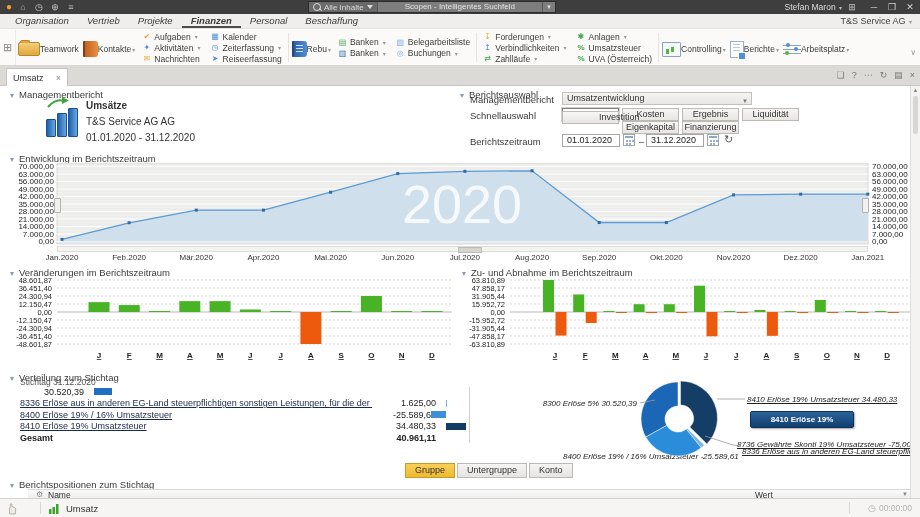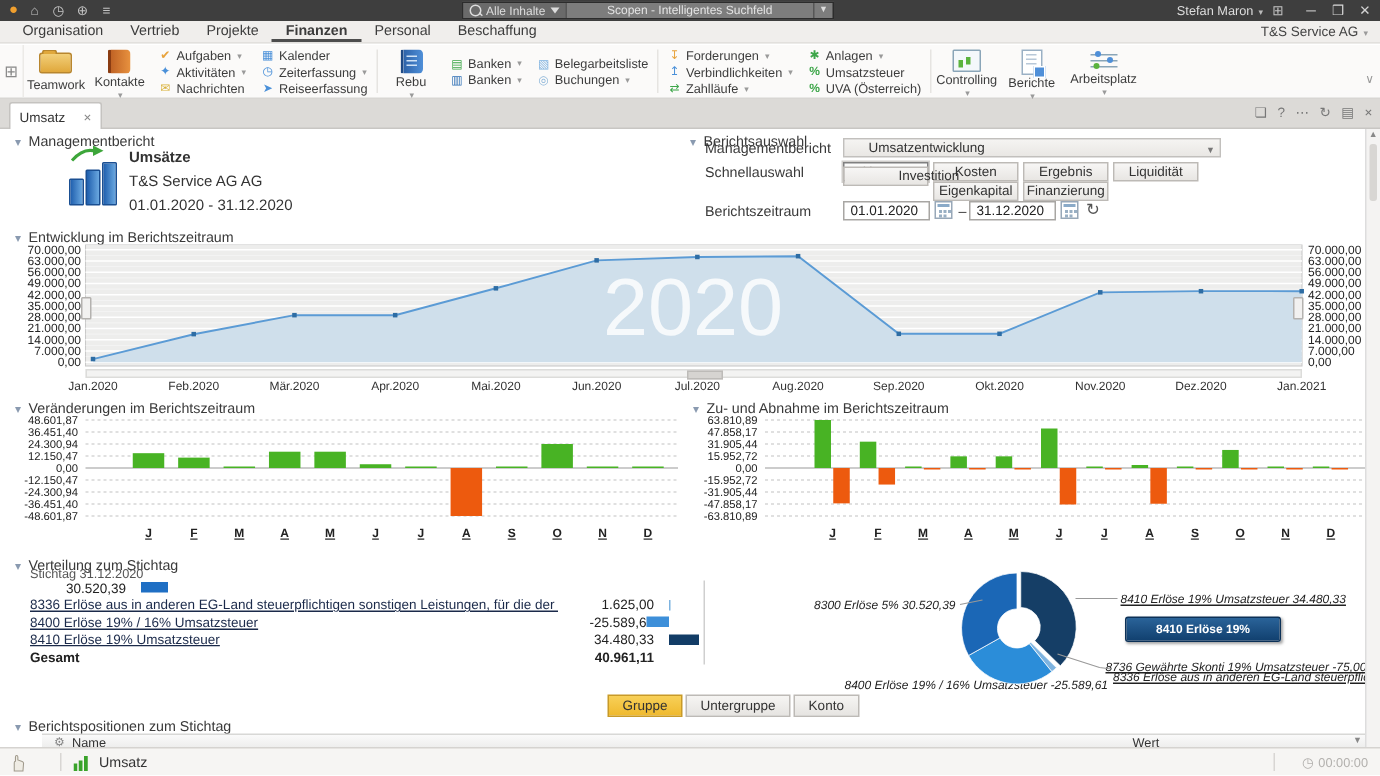--- a/index.html
+++ b/index.html
@@ -11,27 +11,27 @@
   .search{position:absolute;left:308px;top:1px;width:248px;height:12px;background:#7d7d7d;border:1px solid #2c2c2c;display:flex;color:#ddd;font-size:8px;box-sizing:border-box;}
   .search-scope{background:#6a6a6a;padding:0 4px;display:flex;gap:3px;align-items:center;border-right:1px solid #575757;white-space:nowrap;}
   .mag{width:6px;height:6px;border:1px solid #ddd;border-radius:50%;position:relative;display:inline-block;}
   .mag:after{content:"";position:absolute;left:5px;top:5px;width:3px;height:1px;background:#ddd;transform:rotate(45deg);}
   .funnel{width:0;height:0;border-left:3px solid transparent;border-right:3px solid transparent;border-top:4px solid #ddd;display:inline-block;}
   .search-main{flex:1;text-align:center;line-height:10px;color:#e4e4e4;overflow:hidden;white-space:nowrap;}
   .search-dd{width:12px;border-left:1px solid #575757;text-align:center;line-height:10px;color:#ddd;font-size:6px;}
   .user{position:absolute;right:78px;top:0;height:14px;line-height:14px;color:#ddd;font-size:8.5px;}
   
   .menubar{position:absolute;top:14px;left:0;width:920px;height:15px;background:#f0eeec;border-bottom:1px solid #e2e0dd;display:flex;padding-left:6px;box-sizing:border-box;}
-  .menu-item{padding:0 9px;line-height:14px;font-size:9.5px;color:#3c3c3c;}
+  .menu-item{padding:0 9px;line-height:14px;font-size:9.5px;color:#3c3c3c;font-style:italic;}
   .menu-item.active{font-weight:bold;border-bottom:2px solid #4d4d4d;}
   .company{position:absolute;right:8px;top:16px;font-size:9px;color:#444;}
   
   .ribbon{position:absolute;top:30px;left:0;width:920px;height:36px;background:#fbfaf9;border-bottom:1px solid #d8d6d3;display:flex;align-items:stretch;box-sizing:border-box;}
   .rgrid{width:15px;display:flex;align-items:center;justify-content:center;color:#8a8a8a;font-size:11px;border-right:1px solid #eceae7;}
-  .rbig{min-width:38px;display:flex;flex-direction:column;align-items:center;padding:3px 2px 0 2px;font-size:8.5px;color:#3c3c3c;}
+  .rbig{min-width:38px;display:flex;flex-direction:row;align-items:center;padding:3px 2px 0 2px;font-size:8.5px;color:#3c3c3c;}
   .rbig .ic{height:18px;display:flex;align-items:center;}
   .rcol{display:flex;flex-direction:column;justify-content:center;gap:1px;padding:0 5px;}
   .ritem{display:flex;align-items:center;gap:3px;font-size:8.5px;color:#3c3c3c;height:10px;white-space:nowrap;}
   .gi{width:9px;text-align:center;font-size:8px;}
   .rsep{width:1px;background:#e6e4e1;margin:3px 1px;}
   .dd{color:#9a9a9a;font-size:6px;margin-left:1px;}
   .folder-ic{width:20px;height:12px;background:linear-gradient(#f2cf79,#e0a83c);border:1px solid #b8862e;border-radius:2px;position:relative;}
   .folder-ic:before{content:"";position:absolute;top:-3px;left:1px;width:8px;height:2px;background:#e0a83c;border:1px solid #b8862e;border-bottom:none;border-radius:2px 2px 0 0;}
   .book-ic{width:13px;height:16px;background:linear-gradient(90deg,#c06325,#e8923f);border-left:2px solid #8a3c12;border-radius:1px 3px 3px 1px;}
   .rebu-ic{width:13px;height:16px;background:linear-gradient(90deg,#2d62a8,#4f8fd8);border-left:2px solid #1f4a85;border-radius:1px 3px 3px 1px;position:relative;}
@@ -50,21 +50,21 @@
   .tab{position:absolute;left:6px;top:2px;width:62px;height:18px;background:#fff;border:1px solid #c5c3c0;border-bottom:none;border-radius:2px 2px 0 0;font-size:9px;display:flex;align-items:center;justify-content:space-between;padding:0 6px;box-sizing:border-box;color:#333;}
   .tab .x{color:#888;font-size:9px;}
   .tabrow-icons{position:absolute;right:5px;top:4px;display:flex;gap:7px;color:#777;font-size:9px;}
   
   .sec-head{position:absolute;font-size:9.5px;color:#3a3a3a;white-space:nowrap;}
   .sec-head:before{content:"▾";color:#8a9ab0;margin-right:5px;font-size:8px;}
   .mb-ic{position:absolute;left:44px;top:101px;width:36px;height:36px;}
   .mb-bar{position:absolute;bottom:0;width:8px;background:linear-gradient(90deg,#1f5fae,#6aa8e0);border:1px solid #1a4f92;border-radius:1px;}
   .mb-text{position:absolute;left:86px;font-size:10px;color:#333;white-space:nowrap;}
   .ba-label{position:absolute;font-size:9.5px;color:#3a3a3a;white-space:nowrap;}
-  .dropdown{position:absolute;left:562px;top:92px;width:252px;height:13px;background:linear-gradient(#f5f4f2,#e9e7e4);border:1px solid #c2c0bd;box-sizing:border-box;font-size:9px;line-height:11px;padding:0 16px;color:#333;}
+  .dropdown{position:absolute;left:562px;top:92px;width:190px;height:13px;background:linear-gradient(#f5f4f2,#e9e7e4);border:1px solid #c2c0bd;box-sizing:border-box;font-size:9px;line-height:11px;padding:0 4px;color:#333;}
   .dropdown .dda{position:absolute;right:3px;top:3px;font-size:6px;color:#777;}
   .qbtn{position:absolute;height:13px;width:57px;background:linear-gradient(#f7f6f5,#e8e6e3);border:1px solid #bdbab6;box-sizing:border-box;font-size:9px;text-align:center;line-height:11px;color:#333;}
   .qbtn.active{background:#fbfbfa;border:1px solid #808080;box-shadow:0 0 0 1px #d0cecb;}
   .datebox{position:absolute;height:13px;width:58px;background:#fff;border:1px solid #a8a6a3;box-sizing:border-box;font-size:9px;line-height:11px;padding-left:4px;color:#222;}
   .cal-ic{position:absolute;width:12px;height:12px;border:1px solid #98a8b8;background:#fff;box-sizing:border-box;}
   .cal-ic:before{content:"";position:absolute;left:1px;top:1px;right:1px;height:2px;background:#8aaac8;}
   .cal-ic:after{content:"";position:absolute;left:2px;top:5px;width:2px;height:2px;background:#9ab0c4;box-shadow:3px 0 0 #9ab0c4,6px 0 0 #9ab0c4,0 3px 0 #9ab0c4,3px 3px 0 #9ab0c4;}
   .refresh-ic{position:absolute;font-size:11px;color:#555;}
   
   svg{position:absolute;}

